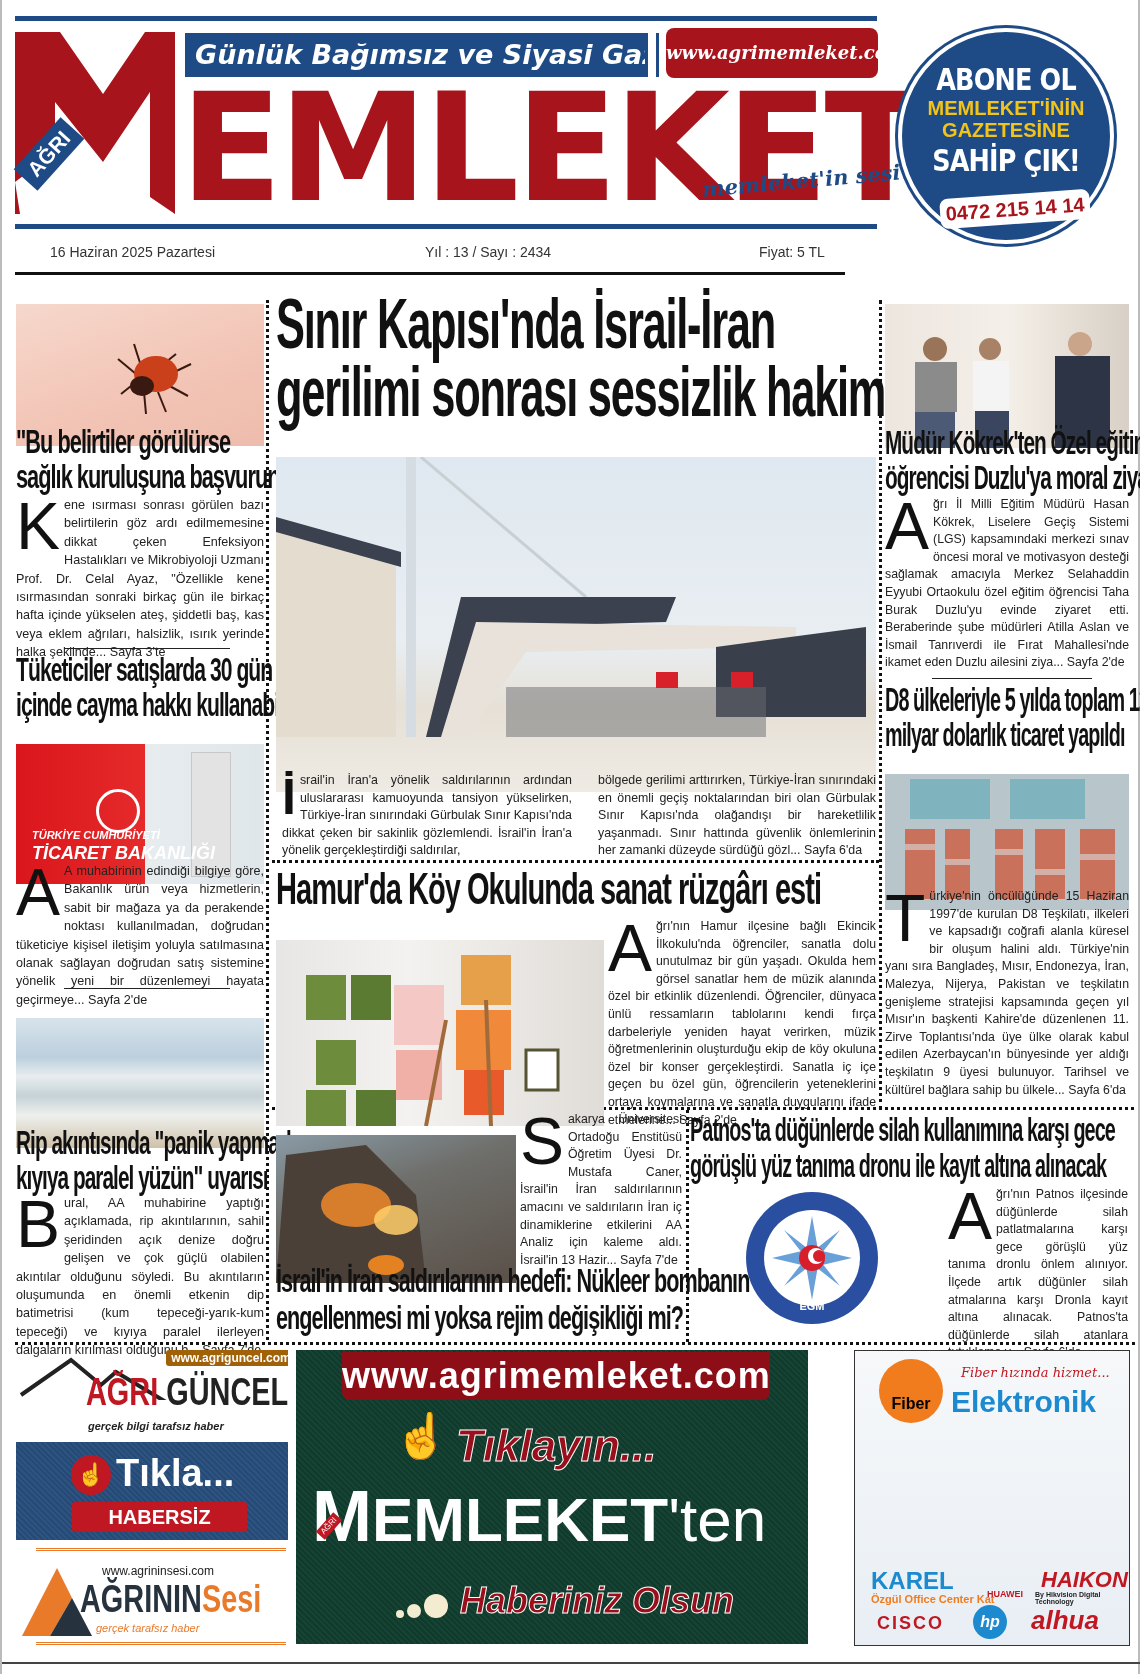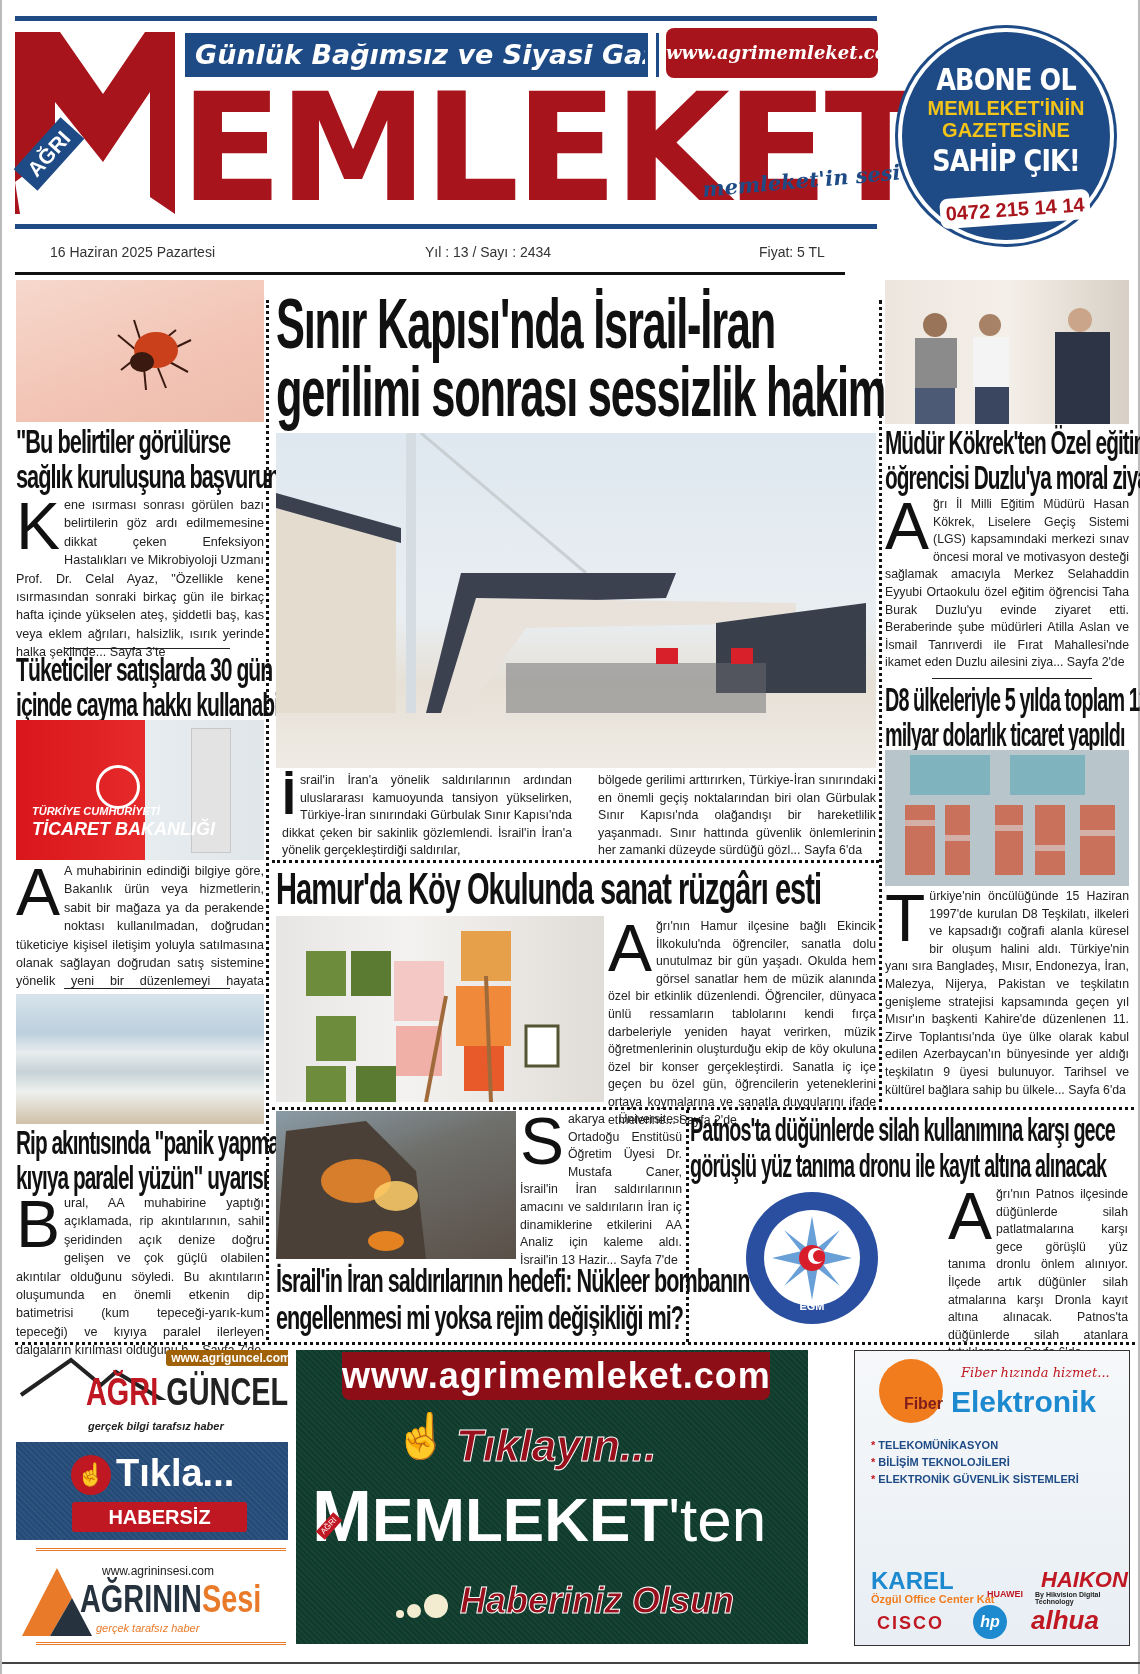--- a/index.html
+++ b/index.html
@@ -24,21 +24,21 @@
   .sub-circle .l4 { font-family: "DejaVu Sans", sans-serif; font-weight: bold; font-size: 30px; letter-spacing: -1px; transform: scaleX(0.85); margin-top: 2px; }
   .sub-phone { position: absolute; left: 38px; top: 162px; width: 150px; height: 30px; background: #fff; border-radius: 8px; color: #a8141c; font-weight: bold; font-size: 20px; line-height: 30px; transform: rotate(-4deg); }
 
   .rule-top { position: absolute; left: 13px; top: 272px; width: 830px; height: 3px; background: #111; }
 
   
   .dotted-v { position: absolute; width: 0; border-left: 3px dotted #111; }
   .dotted-h { position: absolute; height: 0; border-top: 3px dotted #111; }
   .thin-h { position: absolute; height: 1px; background: #222; }
 
-  .photo { position: absolute; overflow: hidden; }
+  .photo { position: absolute; overflow: hidden; margin-top: 24px; }
   .headline { position: absolute; font-family: "Liberation Sans", sans-serif; font-weight: bold; color: #111; letter-spacing: -1.5px; transform-origin: left top; white-space: nowrap; }
   .body-text { position: absolute; font-size: 12.6px; line-height: 18.4px; text-align: justify; color: #222; }
   .dropcap { float: left; font-size: 66px; line-height: 56px; font-weight: normal; margin-right: 4px; margin-top: 2px; color: #111; }
 
   
   .ad-box { position: absolute; overflow: hidden; }
   .green-ad { background: #0f3b2c; background-image: repeating-linear-gradient(45deg, rgba(255,255,255,0.04) 0 2px, transparent 2px 4px); }
   .red-pill { background: #8e0e18; color: #fff; font-weight: bold; text-align: center; }
 </style>
 </head>
@@ -302,29 +302,24 @@
     <div style="position:absolute; left:160px; top:70px; color:#9a0f1c; font-style:italic; font-weight:bold; font-size:44px; line-height:52px; -webkit-text-stroke:1px #fff;">Tıklayın...</div>
     <div style="position:absolute; left:20px; top:170px; width:26px; height:12px; background:#c01822; color:#fff; font-size:8px; line-height:12px; text-align:center; transform:rotate(-48deg);">AĞRI</div>
     <div style="position:absolute; left:100px; top:244px;">
       <span style="display:inline-block; width:8px; height:8px; border-radius:50%; background:#f4ecd0; margin-right:3px;"></span><span style="display:inline-block; width:14px; height:14px; border-radius:50%; background:#f4ecd0; margin-right:3px;"></span><span style="display:inline-block; width:24px; height:24px; border-radius:50%; background:#f4ecd0;"></span>
     </div>
     <div style="position:absolute; left:164px; top:228px; color:#9a0f1c; font-style:italic; font-weight:bold; font-size:36px; line-height:46px; -webkit-text-stroke:1px #fff;">Haberiniz Olsun</div>
   </div>
 
   <div class="ad-box" style="left:852px; top:1350px; width:276px; height:296px; border:1px solid #333; background:linear-gradient(180deg,#f6f8fa,#e8eef4);">
     <div style="position:absolute; left:24px; top:8px; width:64px; height:64px; border-radius:50%; background:#f07c1e;">
-      <div style="position:absolute; left:0; top:36px; width:64px; text-align:right; color:#7f1d1d; font-weight:bold; font-size:16px;">Fiber</div>
+      <div style="position:absolute; left:0; top:36px; width:64px; text-align:center; color:#000000; font-weight:bold; font-size:16px;">Fiber</div>
     </div>
     <div style="position:absolute; left:106px; top:14px; color:#c01822; font-style:italic; font-family:'DejaVu Serif',serif; font-size:13px;">Fiber hızında hizmet...</div>
     <div style="position:absolute; left:96px; top:34px; color:#1d8ad0; font-weight:bold; font-size:30px;">Elektronik</div>
-    <div style="position:absolute; left:16px; top:86px; color:#1e4b86; font-weight:bold; font-size:11px; line-height:17px;">
-      <div><span style="color:#c01822">* </span><span>TELEKOMÜNİKASYON</span></div>
-      <div><span style="color:#c01822">* </span><span>BİLİŞİM TEKNOLOJİLERİ</span></div>
-      <div><span style="color:#c01822">* </span><span>ELEKTRONİK GÜVENLİK SİSTEMLERİ</span></div>
-    </div>
     <div style="position:absolute; left:16px; top:216px; color:#1d8ad0; font-weight:bold; font-size:24px;">KAREL</div>
     <div style="position:absolute; left:16px; top:242px; color:#f07c1e; font-size:11px;font-weight:bold;">Özgül Office Center Kat</div>
     <div style="position:absolute; left:116px; top:238px; color:#c01822; font-size:9px; font-weight:bold;margin-left:16px;">HUAWEI</div>
     <div style="position:absolute; left:186px; top:216px; color:#c01822; font-style:italic; font-weight:bold; font-size:22px;">HAIKON</div>
     <div style="position:absolute; left:180px; top:240px; color:#222; font-size:7px; font-weight:bold;">By Hikvision Digital Technology</div>
     <div style="position:absolute; left:22px; top:262px; color:#c01822; font-weight:bold; font-size:18px; letter-spacing:2px;">CISCO</div>
     <div style="position:absolute; left:118px; top:254px; width:34px; height:34px; border-radius:50%; background:#1d8ad0; color:#fff; font-style:italic; font-weight:bold; font-size:16px; line-height:34px; text-align:center;">hp</div>
     <div style="position:absolute; left:176px; top:254px; color:#c01822; font-style:italic; font-weight:bold; font-size:26px;">alhua</div>
   </div>
 

